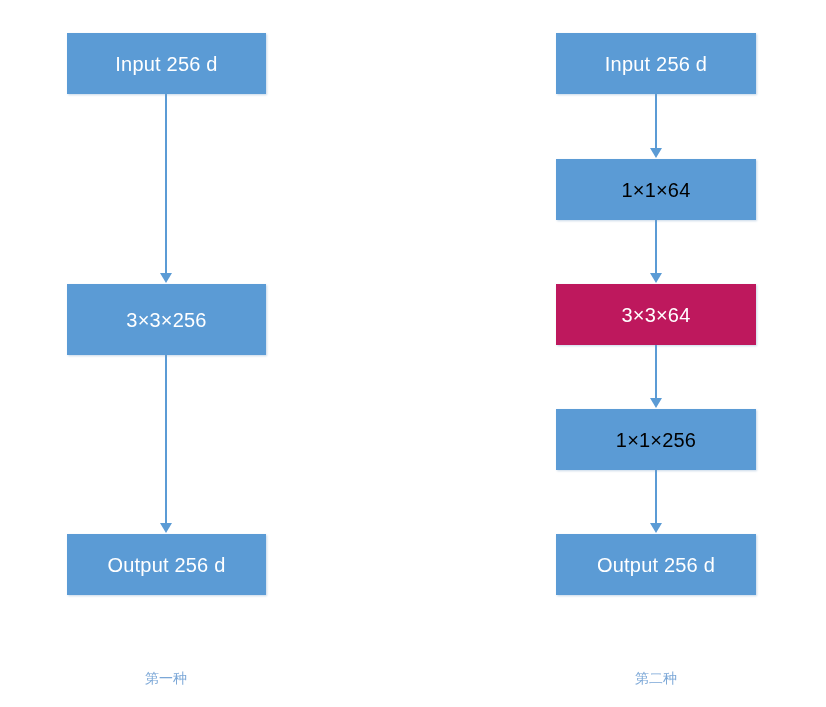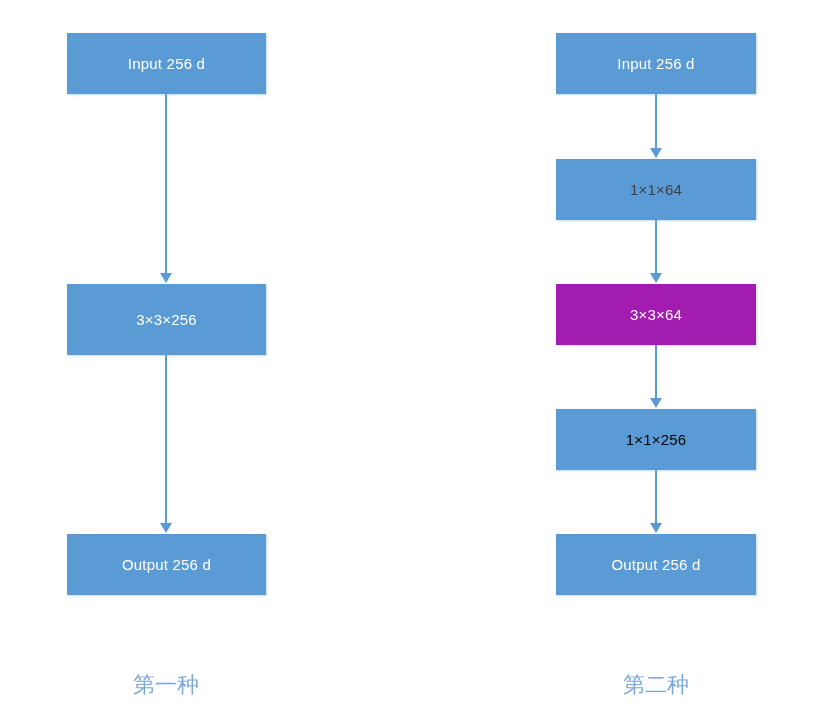--- a/index.html
+++ b/index.html
@@ -31,33 +31,33 @@
   }
   .node {
     position: absolute;
     z-index: 2;
     box-sizing: border-box;
     background: #5B9BD5;
     color: #ffffff;
     display: flex;
     align-items: center;
     justify-content: center;
-    font-size: 15px;
+    font-size: 20px;
     font-weight: 400;
     letter-spacing: 0.2px;
     line-height: 1;
     white-space: nowrap;
     box-shadow: 1px 1px 2px rgba(120,160,200,0.40);
     user-select: none;
   }
   .col-label {
     position: absolute;
     z-index: 2;
     color: #7BA7D7;
-    font-size: 22px;
+    font-size: 14px;
     text-align: center;
     white-space: nowrap;
     user-select: none;
   }
 </style>
 </head>
 <body>
 
 <div id="canvas">
 
@@ -87,20 +87,20 @@
         <polygon points="650,523 662,523 656,533" fill="#5B9BD5"></polygon>
       </g>
     </svg>
 
   <div id="nodes-layer">
       <div class="node" style="left: 67px; top: 33px; width: 199px; height: 61px; background: rgb(91, 155, 213); color: rgb(255, 255, 255);">Input 256 d</div>
       <div class="node" style="left: 67px; top: 284px; width: 199px; height: 71px; background: rgb(91, 155, 213); color: rgb(255, 255, 255);">3×3×256</div>
       <div class="node" style="left: 67px; top: 534px; width: 199px; height: 61px; background: rgb(91, 155, 213); color: rgb(255, 255, 255);">Output 256 d</div>
       <div class="col-label" style="left: 66px; top: 670px; width: 200px; color: rgb(123, 167, 215);">第一种</div>
       <div class="node" style="left: 556px; top: 33px; width: 200px; height: 61px; background: rgb(91, 155, 213); color: rgb(255, 255, 255);">Input 256 d</div>
-      <div class="node" style="left: 556px; top: 159px; width: 200px; height: 61px; background: rgb(91, 155, 213); color: #404040;">1×1×64</div>
-      <div class="node" style="left: 556px; top: 284px; width: 200px; height: 61px; background: #a21caf; color: rgb(255, 255, 255);">3×3×64</div>
+      <div class="node" style="left: 556px; top: 159px; width: 200px; height: 61px; background: rgb(91, 155, 213); color: #000000;">1×1×64</div>
+      <div class="node" style="left: 556px; top: 284px; width: 200px; height: 61px; background: #be185d; color: rgb(255, 255, 255);">3×3×64</div>
       <div class="node" style="left: 556px; top: 409px; width: 200px; height: 61px; background: rgb(91, 155, 213); color: #000000;">1×1×256</div>
       <div class="node" style="left: 556px; top: 534px; width: 200px; height: 61px; background: rgb(91, 155, 213); color: rgb(255, 255, 255);">Output 256 d</div>
       <div class="col-label" style="left: 556px; top: 670px; width: 200px; color: rgb(123, 167, 215);">第二种</div>
     </div>
 
 </div>
 
 </body></html>

